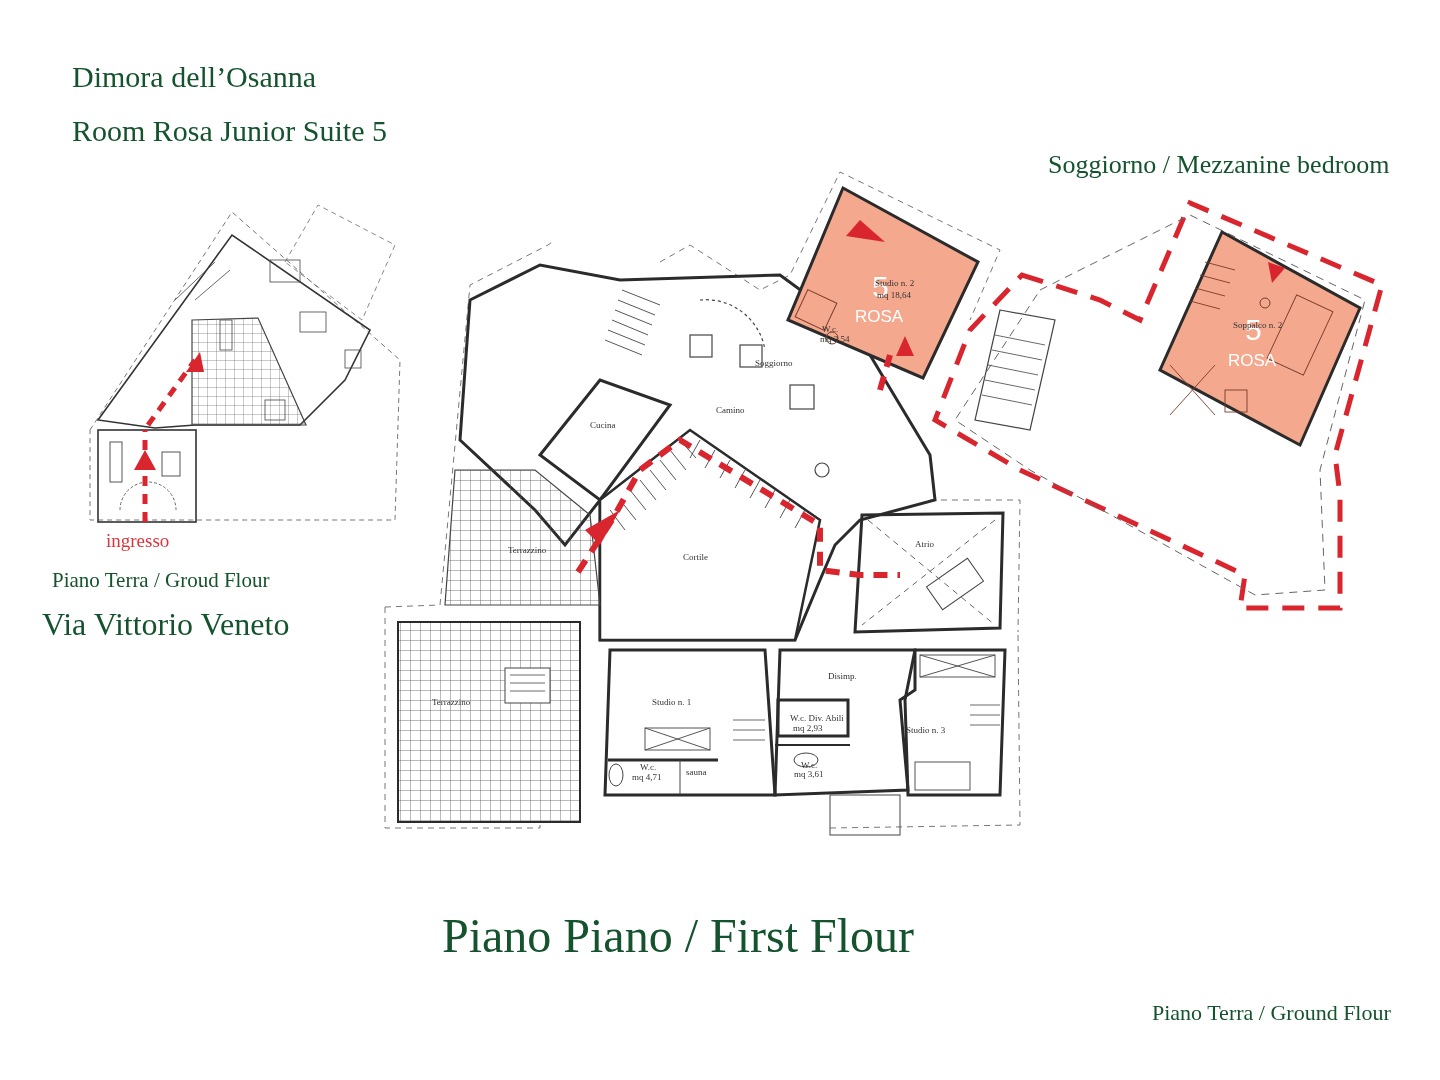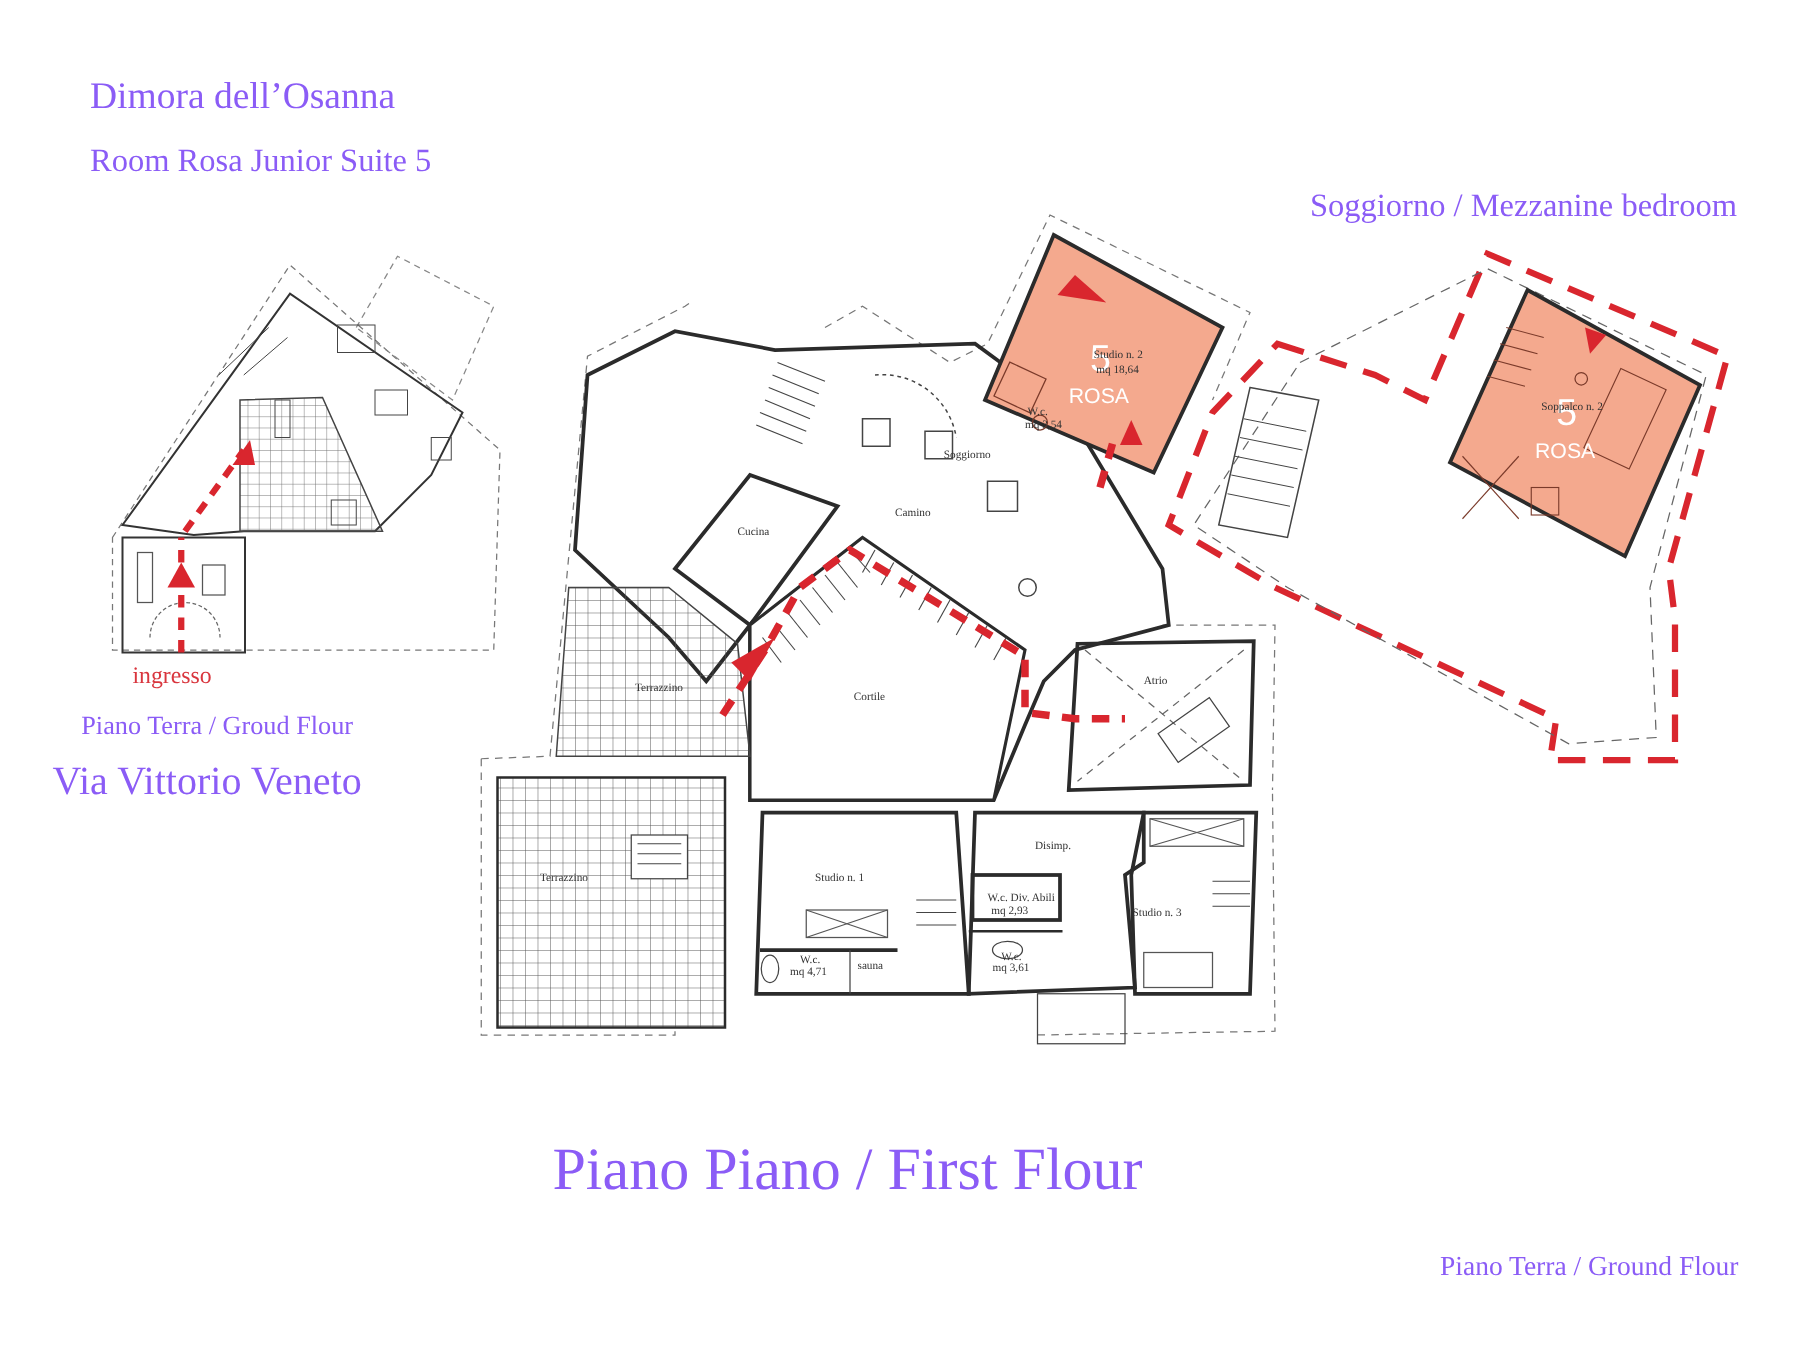--- a/index.html
+++ b/index.html
@@ -1,22 +1,22 @@
 <!DOCTYPE html>
 <html><head>
 <meta charset="utf-8">
 <style>
   html,body{margin:0;padding:0;background:#fff;}
   body{width:1440px;height:1080px;position:relative;overflow:hidden;font-family:"DejaVu Serif","Liberation Serif",serif;color:#222;}
-  .t{position:absolute;white-space:nowrap;font-family:"Liberation Serif","DejaVu Serif",serif;color:#8b5cf6;}
+  .t{position:absolute;white-space:nowrap;font-family:"Liberation Serif","DejaVu Serif",serif;color:#14532d;}
   #title1{left:72px;top:60px;font-size:30px;}
-  #title2{left:72px;top:114px;font-size:26px;}
+  #title2{left:72px;top:114px;font-size:30px;}
   #mezz-title{left:1048px;top:150px;font-size:26px;}
   #ingresso{left:106px;top:530px;font-size:19px;color:#d9363e;text-align:center;}
-  #gf-label{left:65px;top:568px;font-size:21px;}
+  #gf-label{left:52px;top:568px;font-size:21px;}
   #street{left:42px;top:606px;font-size:32px;}
   #ff-label{left:442px;top:908px;font-size:48px;}
   #gf-label2{left:1112px;top:1000px;font-size:22px;margin-left:40px;}
   svg{position:absolute;left:0;top:0;}
   .rl{font-family:"Liberation Serif",serif;font-size:9px;fill:#333;}
   .big5{font-family:"Liberation Sans",sans-serif;fill:#fff;}
 </style>
 </head>
 <body>
 

